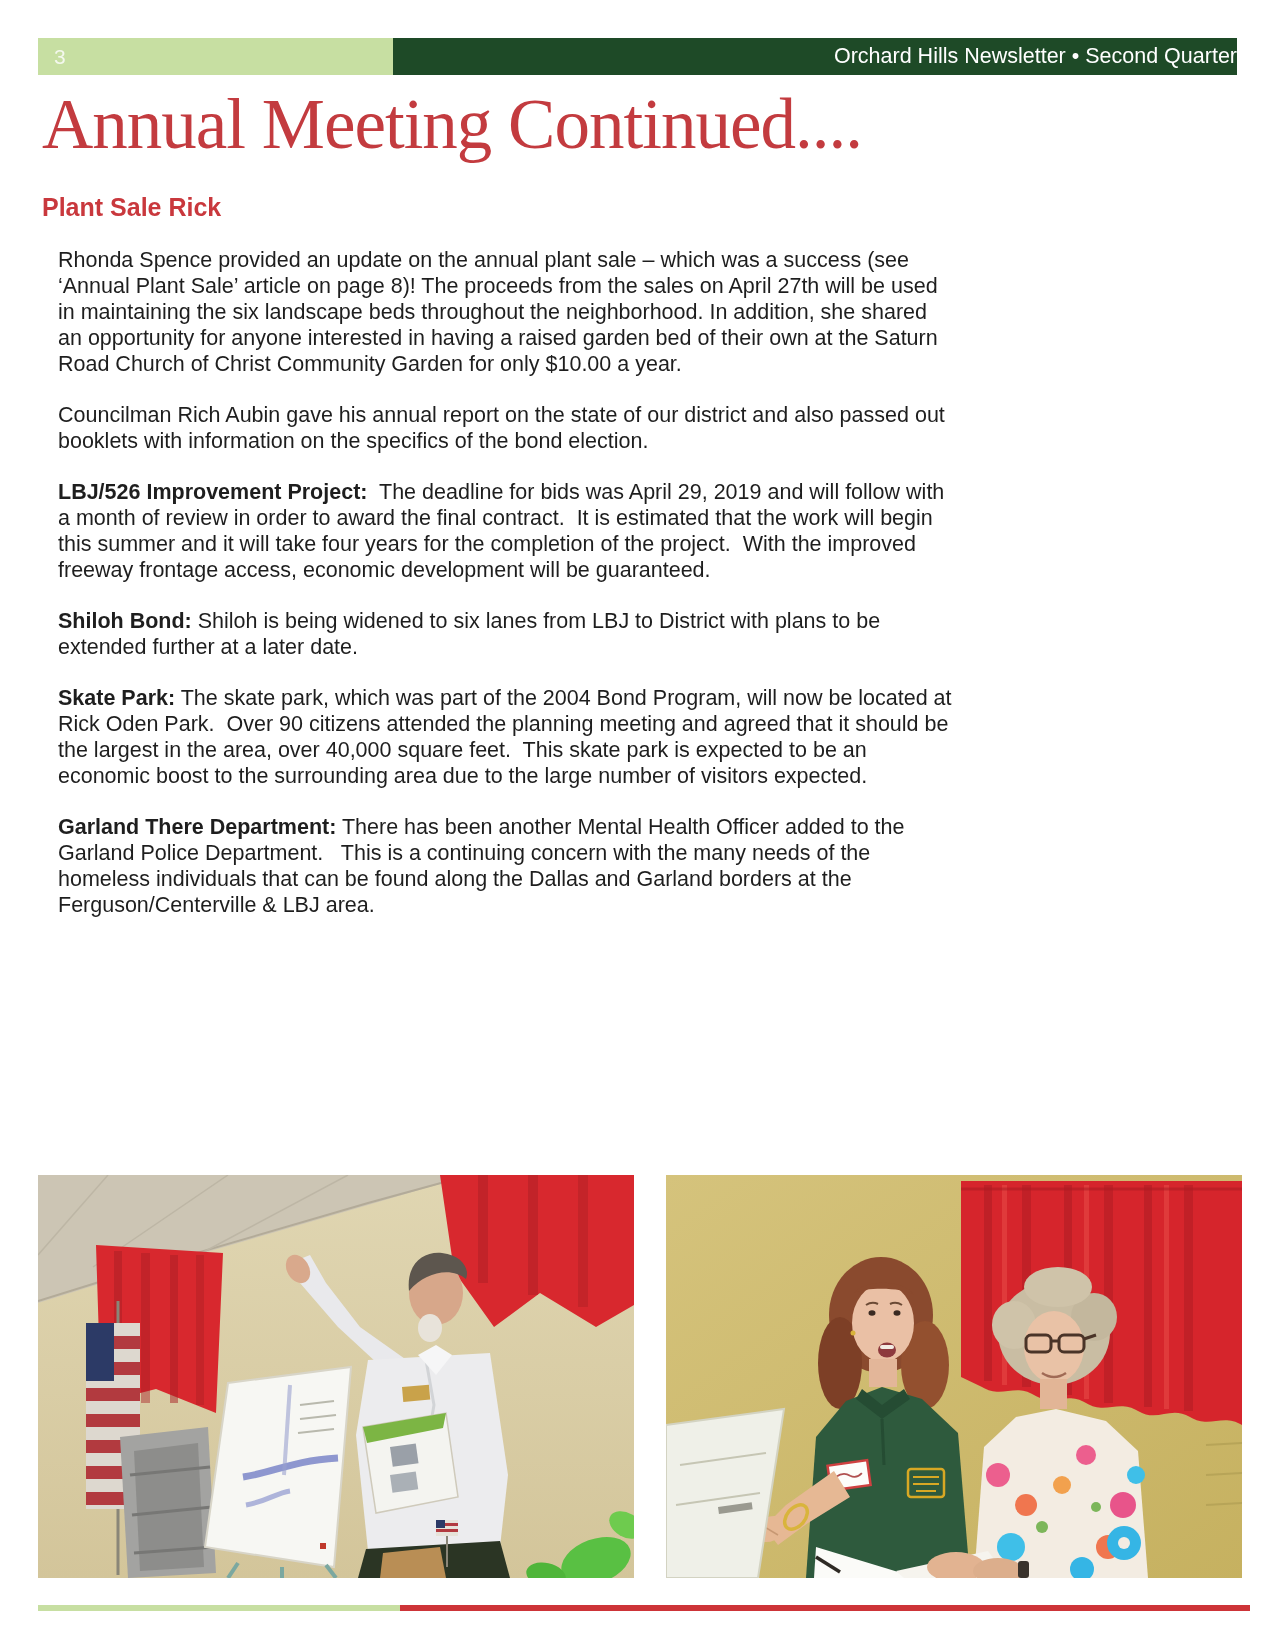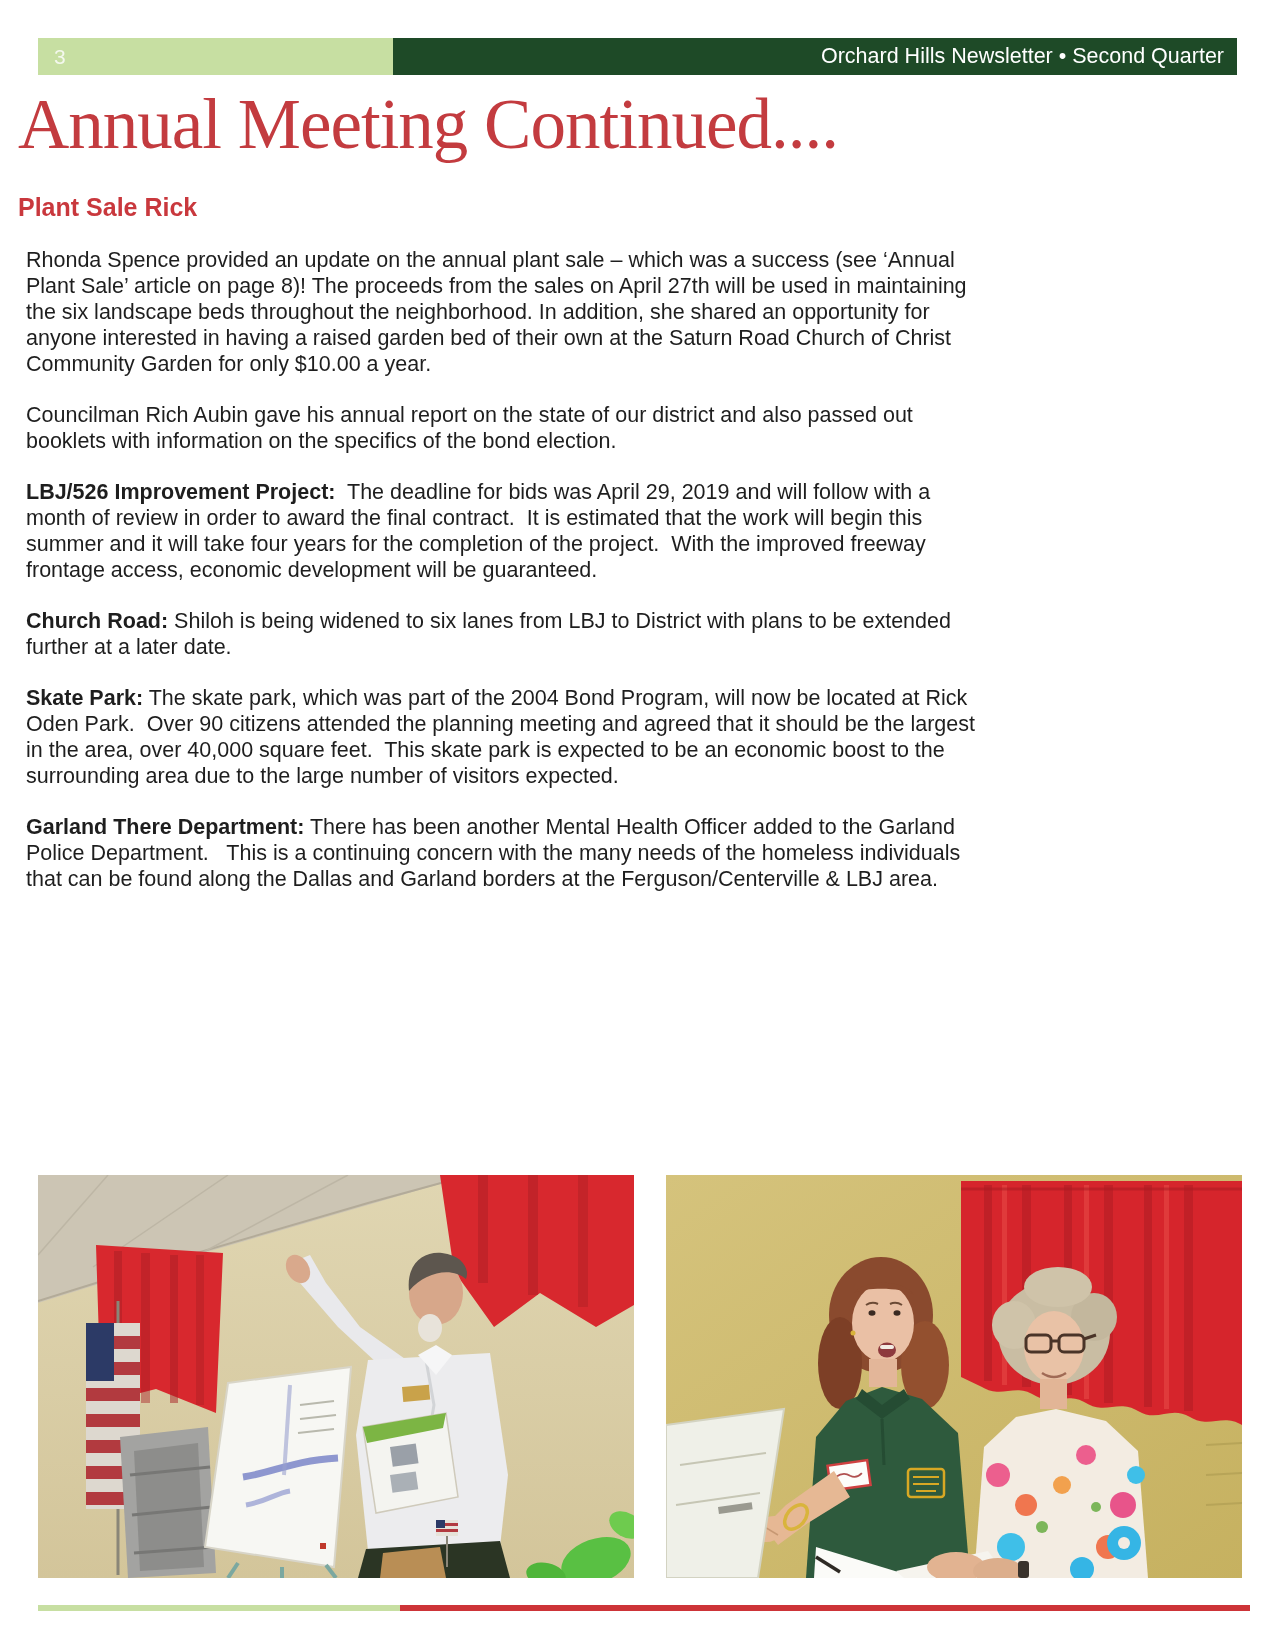--- a/index.html
+++ b/index.html
@@ -30,42 +30,41 @@
     padding-left:16px;
     color:#f4f8ee;
     font-size:21px;
   }
   .topbar-right{
     flex:1;height:100%;
     background:#1e4a27;
     display:flex;align-items:center;justify-content:flex-end;
   }
   .topbar-right span{
-    padding-right:13px;
     color:#ffffff;
     font-size:21.5px;
   }
   
-  .content{position:absolute;top:75px;left:0;width:1013px;padding:0 18px;box-sizing:border-box;}
+  .content{position:absolute;top:75px;left:0;width:1013px;padding:0 42px;box-sizing:border-box;}
   h1.title{
     margin:13px 0 0;
     font-family:"Liberation Serif",serif;
     font-weight:normal;
     font-size:71px;line-height:1.04;
     letter-spacing:-1px;
     color:#c33b3f;
   }
   h2.sect{
     margin:31px 0 0;
     font-size:25px;line-height:29px;
     font-weight:bold;
     color:#c9383d;
   }
   p.para{
-    margin:25px 8px 0;
+    margin:25px 16px 0;
     font-size:21.5px;line-height:26px;
     white-space:pre-wrap;
     color:#1e1e1e;
     max-width:1199px;
   }
   p.para b{font-weight:bold;}
   
   .photos{
     position:absolute;top:1175px;left:38px;
     display:flex;gap:32px;
@@ -95,21 +94,21 @@
   </header>
 
   <div class="content">
     <h1 class="title">Annual Meeting Continued....</h1>
 
     <h2 class="sect">Plant Sale Rick</h2>
     <p class="para">Rhonda Spence provided an update on the annual plant sale – which was a success (see ‘Annual Plant Sale’ article on page 8)! The proceeds from the sales on April 27th will be used in maintaining the six landscape beds throughout the neighborhood. In addition, she shared an opportunity for anyone interested in having a raised garden bed of their own at the Saturn Road Church of Christ Community Garden for only $10.00 a year.</p>
 
     <p class="para">Councilman Rich Aubin gave his annual report on the state of our district and also passed out booklets with information on the specifics of the bond election.</p>
     <p class="para"><b>LBJ/526 Improvement Project:</b><span>  The deadline for bids was April 29, 2019 and will follow with a month of review in order to award the final contract.  It is estimated that the work will begin this summer and it will take four years for the completion of the project.  With the improved freeway frontage access, economic development will be guaranteed.</span></p>
-    <p class="para"><b>Church Road:</b><span> Shiloh is being widened to six lanes from LBJ to District with plans to be extended further at a later date.</span></p>
+    <p class="para"><b>Shiloh Bond:</b><span> Shiloh is being widened to six lanes from LBJ to District with plans to be extended further at a later date.</span></p>
     <p class="para"><b>Skate Park:</b><span> The skate park, which was part of the 2004 Bond Program, will now be located at Rick Oden Park.  Over 90 citizens attended the planning meeting and agreed that it should be the largest in the area, over 40,000 square feet.  This skate park is expected to be an economic boost to the surrounding area due to the large number of visitors expected.</span></p>
     <p class="para"><b>Garland There Department:</b><span> There has been another Mental Health Officer added to the Garland Police Department.   This is a continuing concern with the many needs of the homeless individuals that can be found along the Dallas and Garland borders at the Ferguson/Centerville &amp; LBJ area.</span></p>
   </div>
 
   <div class="photos">
 
     <svg class="photo" width="596" height="403" viewBox="0 0 596 403">
       <defs>
         <linearGradient id="wall1" x1="0" y1="0" x2="0" y2="1">
           <stop offset="0" stop-color="#e0d6b2"></stop>

